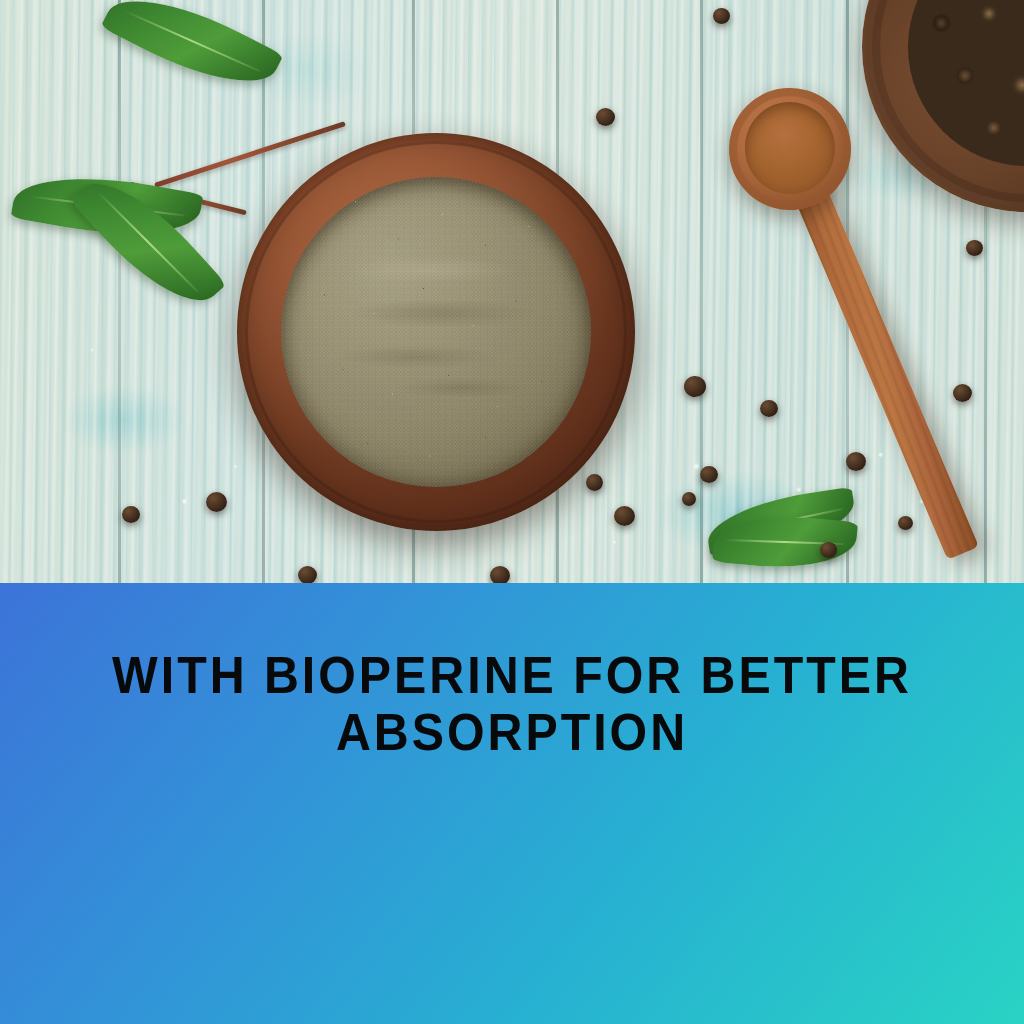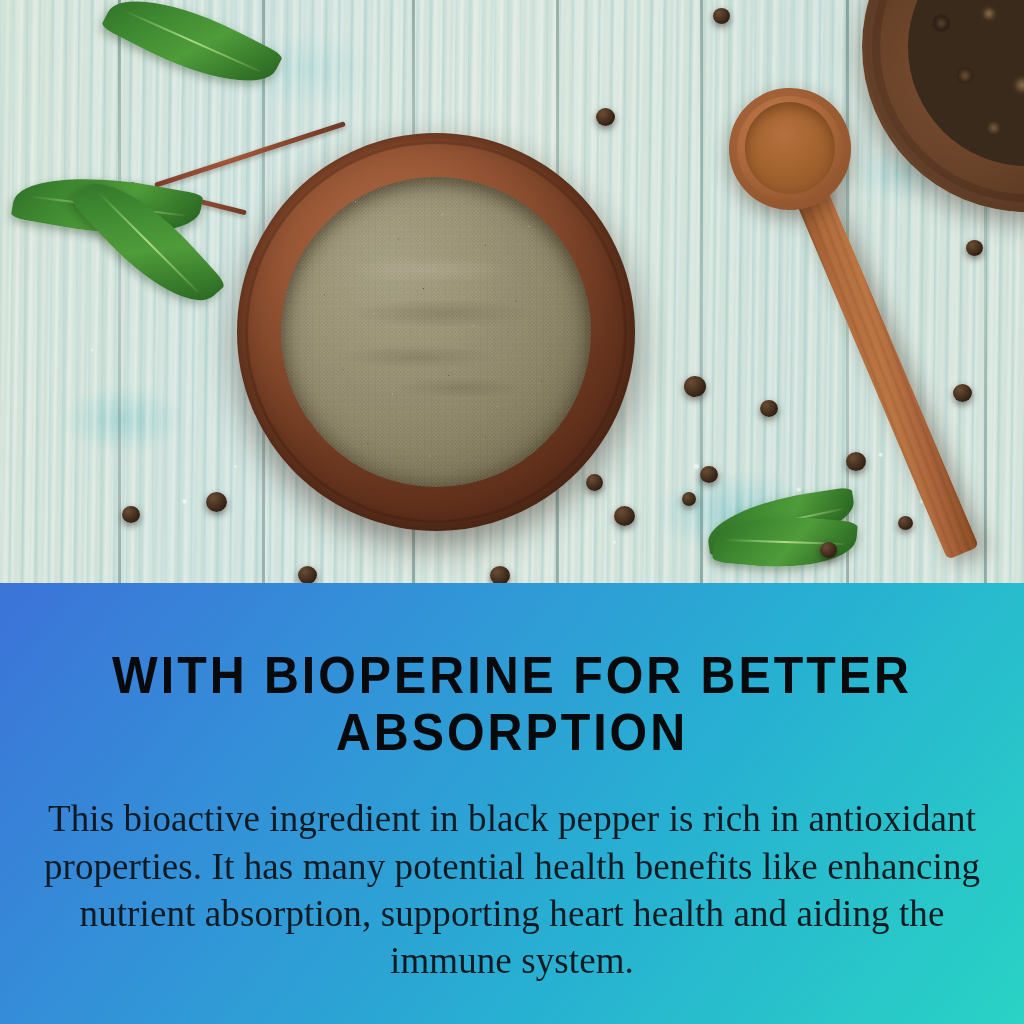--- a/index.html
+++ b/index.html
@@ -325,17 +325,16 @@
     <div class="corn" style="left:966px;  top:240px; width:17px; height:16px;"></div>
     <div class="corn" style="left:682px;  top:492px; width:14px; height:14px;"></div>
     <div class="corn" style="left:898px;  top:516px; width:15px; height:14px;"></div>
 
   </div>
 
   <div class="text-panel">
 
     <h1 class="headline">WITH BIOPERINE FOR BETTER ABSORPTION</h1>
 
-    <p class="bodycopy">This bioactive ingredient in black pepper is rich in antioxidant properties. It has many potential health benefits like enhancing nutrient absorption, supporting heart health and aiding the immune system.</p>
 
   </div>
 
 </div>
 
 </body></html>

